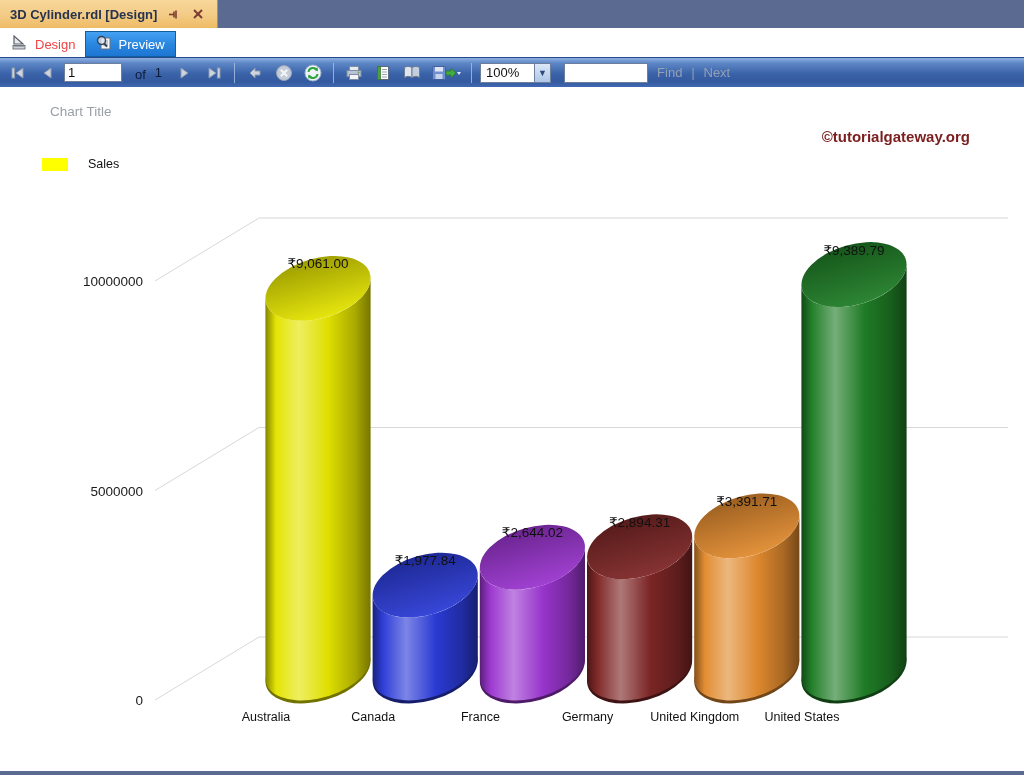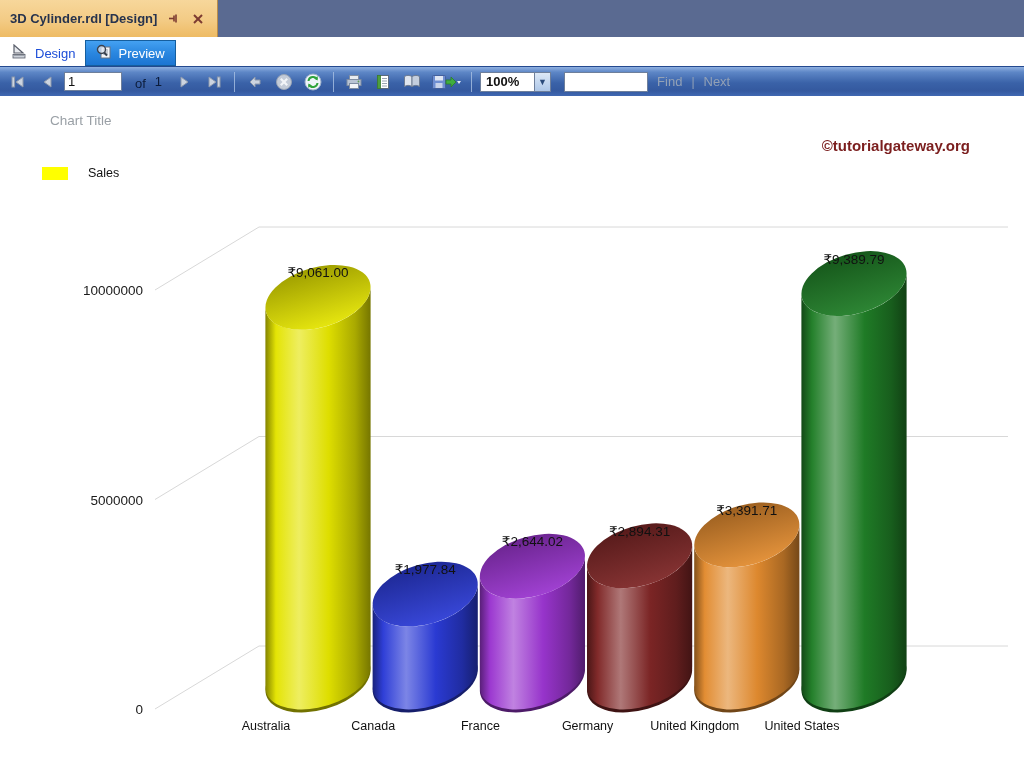--- a/index.html
+++ b/index.html
@@ -1,47 +1,47 @@
 <!DOCTYPE html>
 <html><head>
 <meta charset="utf-8">
 <style>
   * { margin:0; padding:0; box-sizing:border-box; }
   html,body { width:1024px; height:775px; overflow:hidden;
     font-family:"Liberation Sans","DejaVu Sans",sans-serif; background:#fff; }
 
   
-  .doc-strip { height:37px; background:#5a6a91; display:flex; align-items:stretch; }
+  .doc-strip { height:28px; background:#5a6a91; display:flex; align-items:stretch; }
   .doc-tab { display:flex; align-items:center; gap:10px; padding:0 12px 0 10px;
     background:linear-gradient(180deg,#f7d79b 0%,#f3cb85 55%,#eebb64 100%);
     border-right:1px solid #b98d4a; }
   .doc-tab-title { font-size:13px; font-weight:bold; color:#27334d; white-space:nowrap; }
   .doc-tab-icon { width:14px; height:14px; display:flex; align-items:center; justify-content:center; cursor:pointer; }
 
   
   .view-strip { height:29px; background:#ffffff; display:flex; align-items:flex-end; padding-left:2px; }
   .view-tab { display:flex; align-items:center; gap:6px; height:26px; padding:0 10px;
-    font-size:13px; color:#1d4ed8; cursor:default; }
+    font-size:13px; color:#ef4444; cursor:default; }
   .view-tab.active { background:linear-gradient(180deg,#44a1f2 0%,#2a87e0 50%,#1c75d2 100%);
     border:1px solid #155e9e; color:#ffffff; }
 
   
   .toolbar { height:30px; border-top:1px solid #24498f;
     background:linear-gradient(180deg,#8fb0e0 0%,#5d86c6 18%,#3a62a8 55%,#34599f 82%,#4068b2 100%);
     display:flex; align-items:center; padding:0 6px; gap:5px; }
   .tb-btn { width:24px; height:24px; display:flex; align-items:center; justify-content:center;
     border-radius:2px; }
   .tb-sep { width:1px; height:20px; background:#a9c0e2; margin:0 3px; opacity:.8; }
   .page-input { width:58px; height:19px; border:1px solid #6e7f9b; font-size:13px;
     padding:0 3px; color:#111; background:#fff; }
   .of-label { color:#0c1c3a; font-size:13px; margin:4px 4px 0 8px;text-align:right; }
   .page-total { color:#0c1c3a; font-size:13px; margin-right:6px; }
   .zoom-combo { display:flex; align-items:stretch; height:20px; }
   .zoom-box { width:54px; background:#fff; border:1px solid #6e7f9b; border-right:none;
-    font-size:13px; color:#111; display:flex; align-items:center; padding-left:5px;font-weight:bold; }
+    font-size:13px; color:#111; display:flex; align-items:center; padding-left:5px; }
   .zoom-dd { width:17px; background:linear-gradient(180deg,#dce8f7,#aec7e8); border:1px solid #6e7f9b;
     display:flex; align-items:center; justify-content:center; font-size:9px; color:#2a4a7a; }
   .find-input { width:84px; height:20px; border:1px solid #6e7f9b; background:#fff; margin-left:8px; }
   .tb-link { color:#93a1b6; font-size:13px; margin:12px 4px; }
   .tb-link-sep { color:#93a1b6; font-size:12px; }
 
   
   .report-area { position:relative; height:684px; background:#ffffff; overflow:hidden; }
   .report-bottom-strip { height:4px; background:#5a6a91; }
   .chart-title { position:absolute; left:40px; top:17px; font-size:13.5px; color:#9aa0a6;margin-left:10px; }

